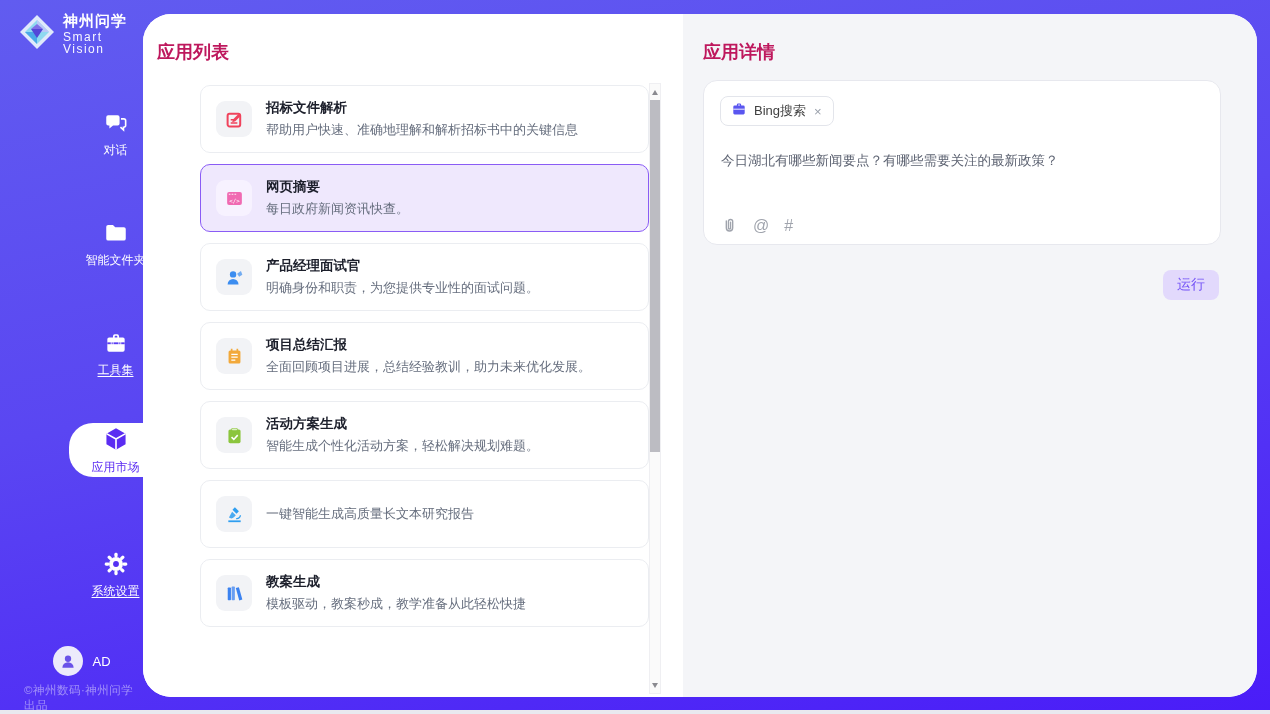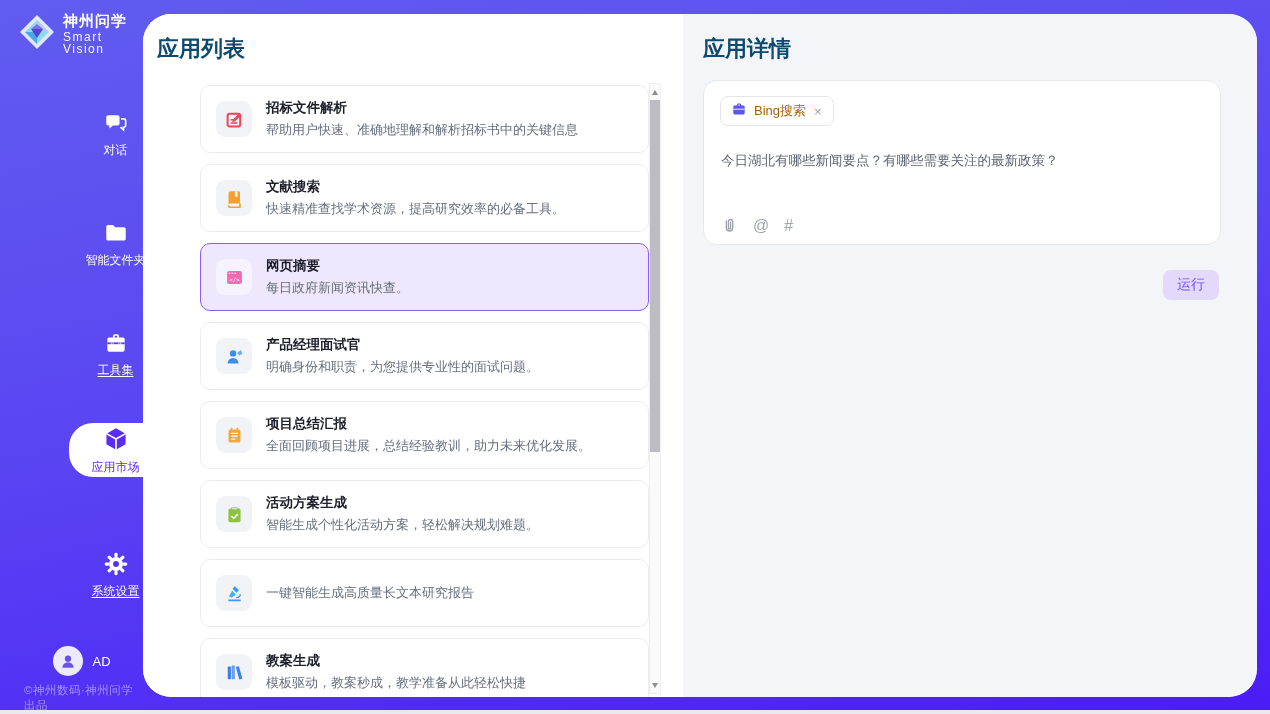--- a/index.html
+++ b/index.html
@@ -27,21 +27,21 @@
   .notch-t { top:-24px; background:radial-gradient(circle 24px at 0 0, rgba(0,0,0,0) 23.5px, #fff 24px); }
   .notch-b { bottom:-24px; background:radial-gradient(circle 24px at 0 100%, rgba(0,0,0,0) 23.5px, #fff 24px); }
   .nav-item.active .nav-label { color:#5b2cf2; }
   .user-row { position:absolute; top:646px; left:0; width:122px; display:flex; align-items:center; justify-content:center; gap:9px; cursor:pointer;margin-left:21px; }
   .avatar { width:30px; height:30px; border-radius:50%; background:#eceafb; display:flex; align-items:center; justify-content:center; }
   .user-name { color:#fff; font-size:13px; }
   .side-footer { position:absolute; top:683px; left:24px; font-size:11.5px; color:rgba(255,255,255,.45); letter-spacing:.5px; }
 
   
   .panel { position:absolute; left:143px; top:14px; width:1114px; height:683px; border-radius:28px; background:#fff; overflow:hidden; z-index:4; }
-  .pane-title { position:absolute; top:20px; font-size:22px; font-weight:bold; color:#0c4a6e; }
+  .pane-title { position:absolute; top:26px; font-size:18px; font-weight:bold; color:#be185d; }
 
   .list-pane { position:absolute; left:0; top:0; width:540px; height:100%; background:#fff; }
   .list-pane .pane-title { left:14px; }
   .cards { position:absolute; left:14px; top:71px; width:492px; display:flex; flex-direction:column; gap:11px; }
   .card { height:68px; background:#fff; border:1px solid #ebedf1; border-radius:10px; display:flex; align-items:center; padding:0 15px; gap:14px; cursor:pointer; flex:none;margin-left:43px; }
   .card.selected { border:1.5px solid #8a5cf5; background:#efe8fd; }
   .app-ico { width:36px; height:36px; border-radius:9px; background:#f2f3f6; display:flex; align-items:center; justify-content:center; flex:none; }
   .card.selected .app-ico { background:#f7f2ff; }
   .card-text { display:flex; flex-direction:column; gap:4px; min-width:0; }
   .card-title { font-size:13.5px; font-weight:bold; color:#1c1f2b; }
@@ -51,21 +51,21 @@
   .scroll-arrow { position:absolute; left:0; width:10px; height:14px; display:flex; align-items:center; justify-content:center; cursor:pointer; }
   .scroll-arrow.up { top:1px; } .scroll-arrow.down { bottom:1px; }
   .tri-up { width:0; height:0; border-left:3.5px solid transparent; border-right:3.5px solid transparent; border-bottom:5px solid #8a8a90; }
   .tri-down { width:0; height:0; border-left:3.5px solid transparent; border-right:3.5px solid transparent; border-top:5px solid #8a8a90; }
   .scroll-thumb { position:absolute; left:0; top:16px; width:10px; height:352px; background:#bcbcc2; cursor:grab; }
 
   .detail-pane { position:absolute; left:540px; top:0; width:574px; height:100%; background:#f4f5f8; border-radius:0 28px 28px 0; }
   .detail-pane .pane-title { left:20px; }
   .prompt-card { position:absolute; left:20px; top:66px; width:518px; height:165px; background:#fff; border:1px solid #e7e8ee; border-radius:14px; }
   .chip { position:absolute; left:16px; top:15px; height:30px; display:inline-flex; align-items:center; gap:7px; padding:0 10px; border:1px solid #e3e5eb; border-radius:8px; background:#fff; cursor:default; }
-  .chip-label { font-size:13px; color:#a16207; }
+  .chip-label { font-size:13px; color:#404040; }
   .chip-close { font-size:13px; color:#9aa0ab; cursor:pointer; padding:0 1px; }
   .prompt-text { position:absolute; left:17px; top:70px; right:18px; font-size:13.5px; color:#5d6372; line-height:1.5; }
   .attach-row { position:absolute; left:17px; top:136px; display:flex; align-items:center; gap:15px; color:#a0a4ad; }
   .attach-row .txt-ico { font-size:16px; line-height:1; cursor:pointer; }
   .attach-row .svg-ico { display:flex; cursor:pointer; }
   .run-btn { position:absolute; top:256px; right:38px; height:30px; padding:0 14px; background:#e2d9fc; color:#7453f6; font-size:14px; border:none; border-radius:8px; cursor:pointer; font-family:inherit; }
 </style>
 </head>
 <body>
 
@@ -173,33 +173,20 @@
               <rect x="2.2" y="3.2" width="10.6" height="10.6" rx="1.6" fill="none" stroke="currentColor" stroke-width="1.7"></rect>
               <path d="M4.8 8.2h3.6M4.8 11h5.6" stroke="currentColor" stroke-width="1.2"></path>
               <path d="M6 10.4l.9-2.7 4.4-4.4 1.8 1.8-4.4 4.4z" fill="currentColor"></path>
             </svg>
           </span>
           <span class="card-text">
             <span class="card-title">招标文件解析</span>
             <span class="card-desc">帮助用户快速、准确地理解和解析招标书中的关键信息</span>
           </span>
         </div>
-        <div class="card">
-          <span class="app-ico" style="color: rgb(245, 158, 45);">
-            <svg width="19" height="19" viewBox="0 0 16 16">
-              <path d="M4.6 1.9h7a1 1 0 011 1v9.3H4.6A1.6 1.6 0 003 13.8V3.5a1.6 1.6 0 011.6-1.6z" fill="currentColor"></path>
-              <path d="M3 13.8a1.6 1.6 0 001.6 1.6h8V12.2" fill="none" stroke="currentColor" stroke-width="1.3"></path>
-              <rect x="8.3" y="1.9" width="2.3" height="4.6" fill="#fff" opacity=".85"></rect>
-            </svg>
-          </span>
-          <span class="card-text">
-            <span class="card-title">文献搜索</span>
-            <span class="card-desc">快速精准查找学术资源，提高研究效率的必备工具。</span>
-          </span>
-        </div>
         <div class="card selected">
           <span class="app-ico" style="color: rgb(240, 106, 178);">
             <svg width="19" height="19" viewBox="0 0 16 16">
               <rect x="1.8" y="2.6" width="12.4" height="10.8" rx="1.6" fill="currentColor"></rect>
               <path d="M3.2 4.4h1.4M5.6 4.4h1.4M8 4.4h1.4" stroke="#fff" stroke-width=".9" opacity=".9"></path>
               <text x="8" y="11.4" font-size="4.8" fill="#fff" text-anchor="middle" font-family="DejaVu Sans Mono, monospace">&lt;/&gt;</text>
             </svg>
           </span>
           <span class="card-text">
             <span class="card-title">网页摘要</span>

